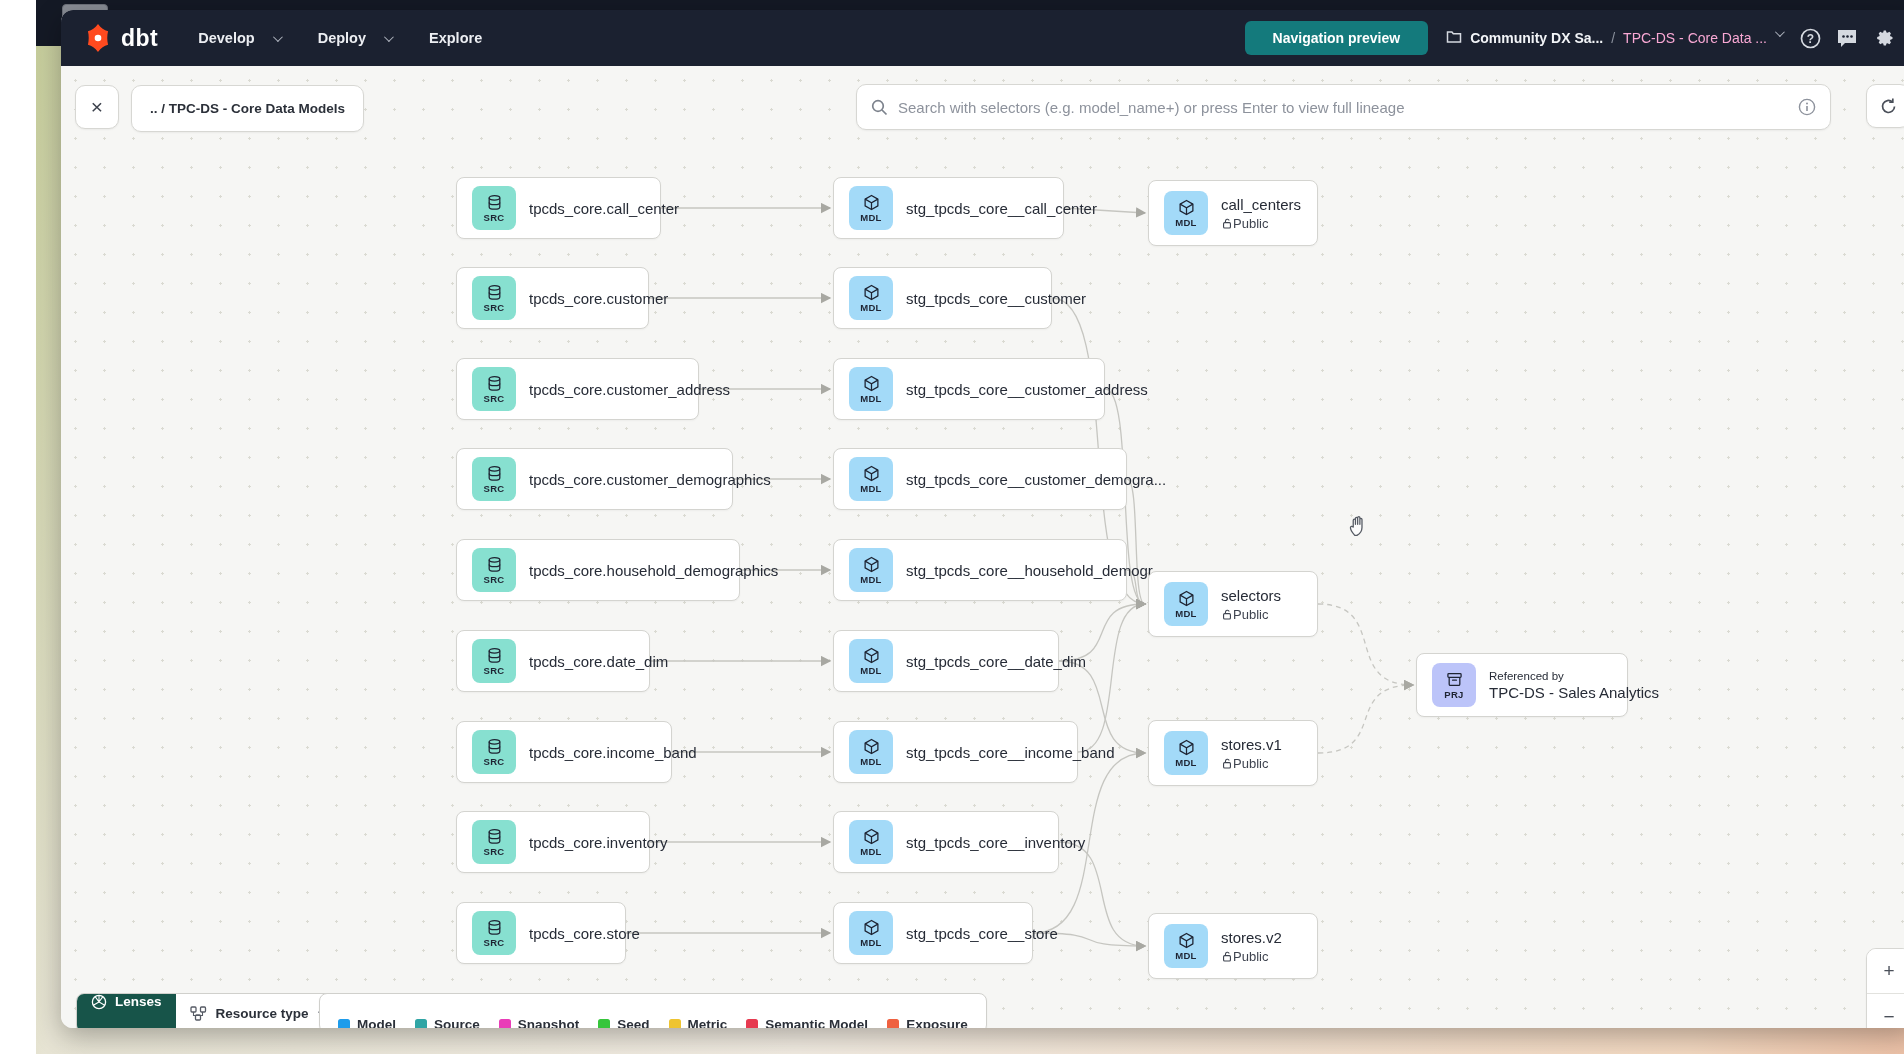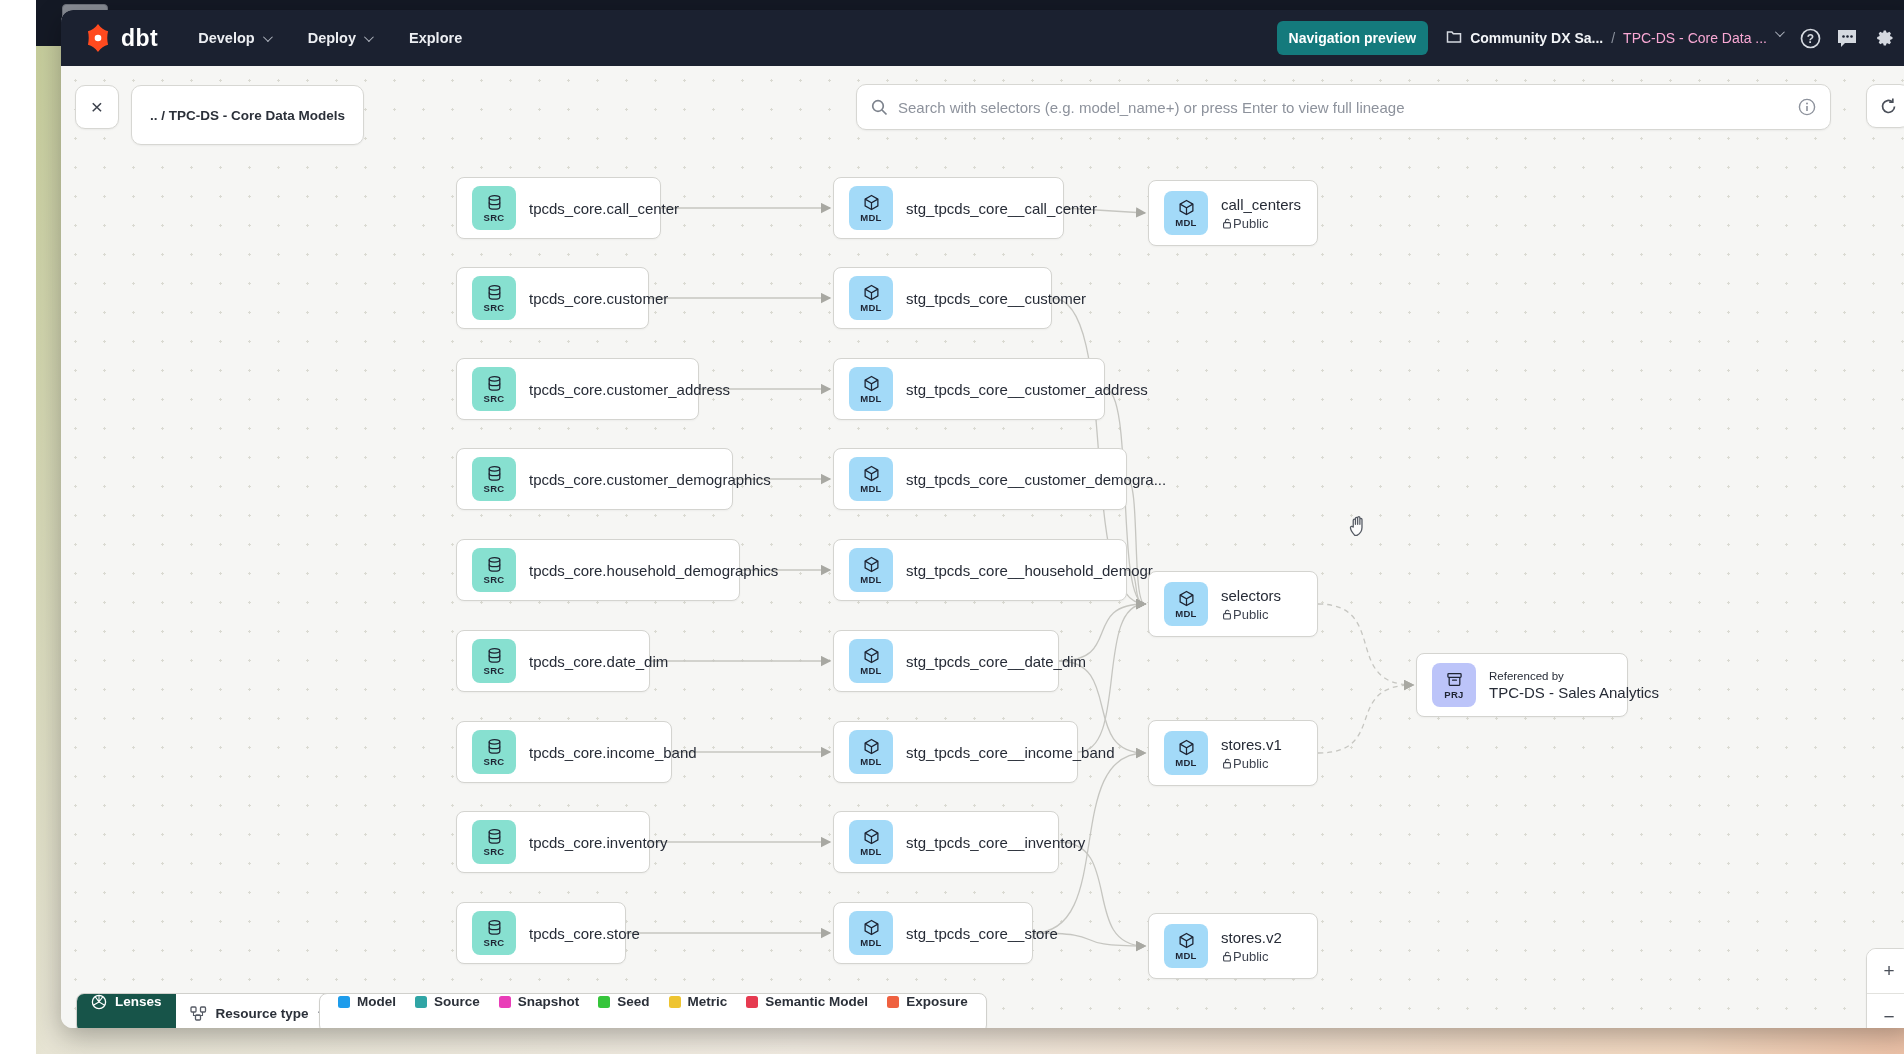--- a/index.html
+++ b/index.html
@@ -13,44 +13,44 @@
 
   .window { position:absolute; left:25px; top:10px; right:23px; bottom:26px; border-radius:12px;
     overflow:hidden; background:#f6f6f4; box-shadow:0 8px 28px rgba(0,0,0,.3); }
 
   
   .navbar { position:absolute; left:0; right:0; top:0; height:56px; background:#1b2130;
     display:flex; align-items:center; padding:0 22px; color:#e8eaee; }
   .brand { display:flex; align-items:center; gap:8px; margin-right:40px; }
   .brand-word { font-size:23px; font-weight:bold; color:#fff; letter-spacing:.5px; }
   .navmenu { display:flex; align-items:center; gap:38px; }
-  .navitem { display:flex; align-items:center; gap:8px; font-size:14.5px; font-weight:bold; color:#eceef2; cursor:pointer; }
+  .navitem { display:flex; align-items:center; gap:18px; font-size:14.5px; font-weight:bold; color:#eceef2; cursor:pointer; }
   .chev { width:7px; height:7px; border-right:1.6px solid #aeb3bd; border-bottom:1.6px solid #aeb3bd;
     transform:rotate(45deg) translateY(-2px); display:inline-block; }
   .nav-right { margin-left:auto; display:flex; align-items:center; gap:18px; }
   .preview-btn { background:#147a7c; color:#fff; font-size:14px; font-weight:bold; border:none;
-    border-radius:6px; padding:9px 12px; cursor:pointer; }
+    border-radius:6px; padding:9px 28px; cursor:pointer; }
   .nav-crumb { display:flex; align-items:flex-start; gap:8px; font-size:14px; }
   .crumb-project { font-weight:bold; color:#f2f4f7; }
   .crumb-sep { color:#8b919d; }
   .crumb-page { color:#f9a8d4; }
   .nav-icons { display:flex; align-items:center; gap:15px; color:#d5d9e0; }
   .nav-icons svg { display:block; }
 
   
   .canvas { position:absolute; left:0; right:0; top:56px; bottom:0; background:#f6f6f4;
     background-image:radial-gradient(#dadad2 1.3px, transparent 1.3px); background-size:29px 29px; }
   #edges-svg { position:absolute; left:0; top:0; pointer-events:none; }
 
   
   .btn-sq { position:absolute; width:44px; height:44px; background:#fff; border:1px solid #d7d7d3;
     border-radius:10px; display:flex; align-items:center; justify-content:center; cursor:pointer;
     color:#3c414c; box-shadow:0 1px 2px rgba(0,0,0,.05); }
   .close-btn { left:14px; top:19px; font-size:21px; }
-  .path-chip { position:absolute; left:70px; top:19px; height:60px; background:#fff; border:1px solid #d7d7d3;
+  .path-chip { position:absolute; left:70px; top:19px; height:47px; background:#fff; border:1px solid #d7d7d3;
     border-radius:10px; display:flex; align-items:center; padding:0 18px; font-size:13.5px; color:#2b3039;
     font-weight:bold; box-shadow:0 1px 2px rgba(0,0,0,.05); cursor:pointer; }
   .search-wrap { position:absolute; left:795px; top:18px; width:975px; height:46px; background:#fff;
     border:1px solid #d7d7d3; border-radius:10px; display:flex; align-items:center; padding:0 14px; gap:10px;
     box-shadow:0 1px 2px rgba(0,0,0,.05); }
   .search-input { flex:1; border:none; outline:none; font-size:15px; color:#2b3039;
     font-family:"Liberation Sans",sans-serif; background:transparent; }
   .search-input::placeholder { color:#8d929c; }
   .refresh-btn { left:1805px; top:18px; }
 
@@ -73,21 +73,21 @@
 
   
   .lens-group { position:absolute; left:15px; top:927px; height:40px; display:flex; align-items:stretch;
     border:1px solid #d0d0cc; border-radius:8px; overflow:hidden; background:#fff; box-shadow:0 1px 2px rgba(0,0,0,.05); }
   .lenses-btn { display:flex; align-items:flex-start; gap:8px; background:#175449; color:#fff;
     font-size:13.5px; font-weight:bold; padding:0 14px; border:none; cursor:pointer; }
   .restype-btn { display:flex; align-items:center; gap:9px; background:#fff; color:#2b3039;
     font-size:13.5px; font-weight:bold; padding:0 14px; border:none; cursor:pointer; }
   .restype-btn .chev { border-color:#555a64; }
   .legend-box { position:absolute; left:258px; top:927px; height:40px; background:#fff;
-    border:1px solid #d0d0cc; border-radius:8px; display:flex; align-items:flex-start; gap:19px;
+    border:1px solid #d0d0cc; border-radius:8px; display:flex; align-items:flex-end; gap:19px;
     padding:0 18px; box-shadow:0 1px 2px rgba(0,0,0,.05); }
   .legend-item { display:flex; align-items:center; gap:7px; font-size:13.5px; font-weight:bold; color:#2b3039; }
   .legend-swatch { width:12px; height:12px; border-radius:2.5px; display:inline-block; }
 
   .zoom-ctrl { position:absolute; left:1805px; top:882px; width:46px; background:#fff;
     border:1px solid #d7d7d3; border-radius:10px; overflow:hidden; box-shadow:0 1px 2px rgba(0,0,0,.05); }
   .zoom-ctrl button { display:block; width:100%; height:45px; background:#fff; border:none;
     font-size:19px; color:#4a4f59; cursor:pointer; }
   .zoom-ctrl button:first-child { border-bottom:1px solid #e2e2de; }
 </style>

